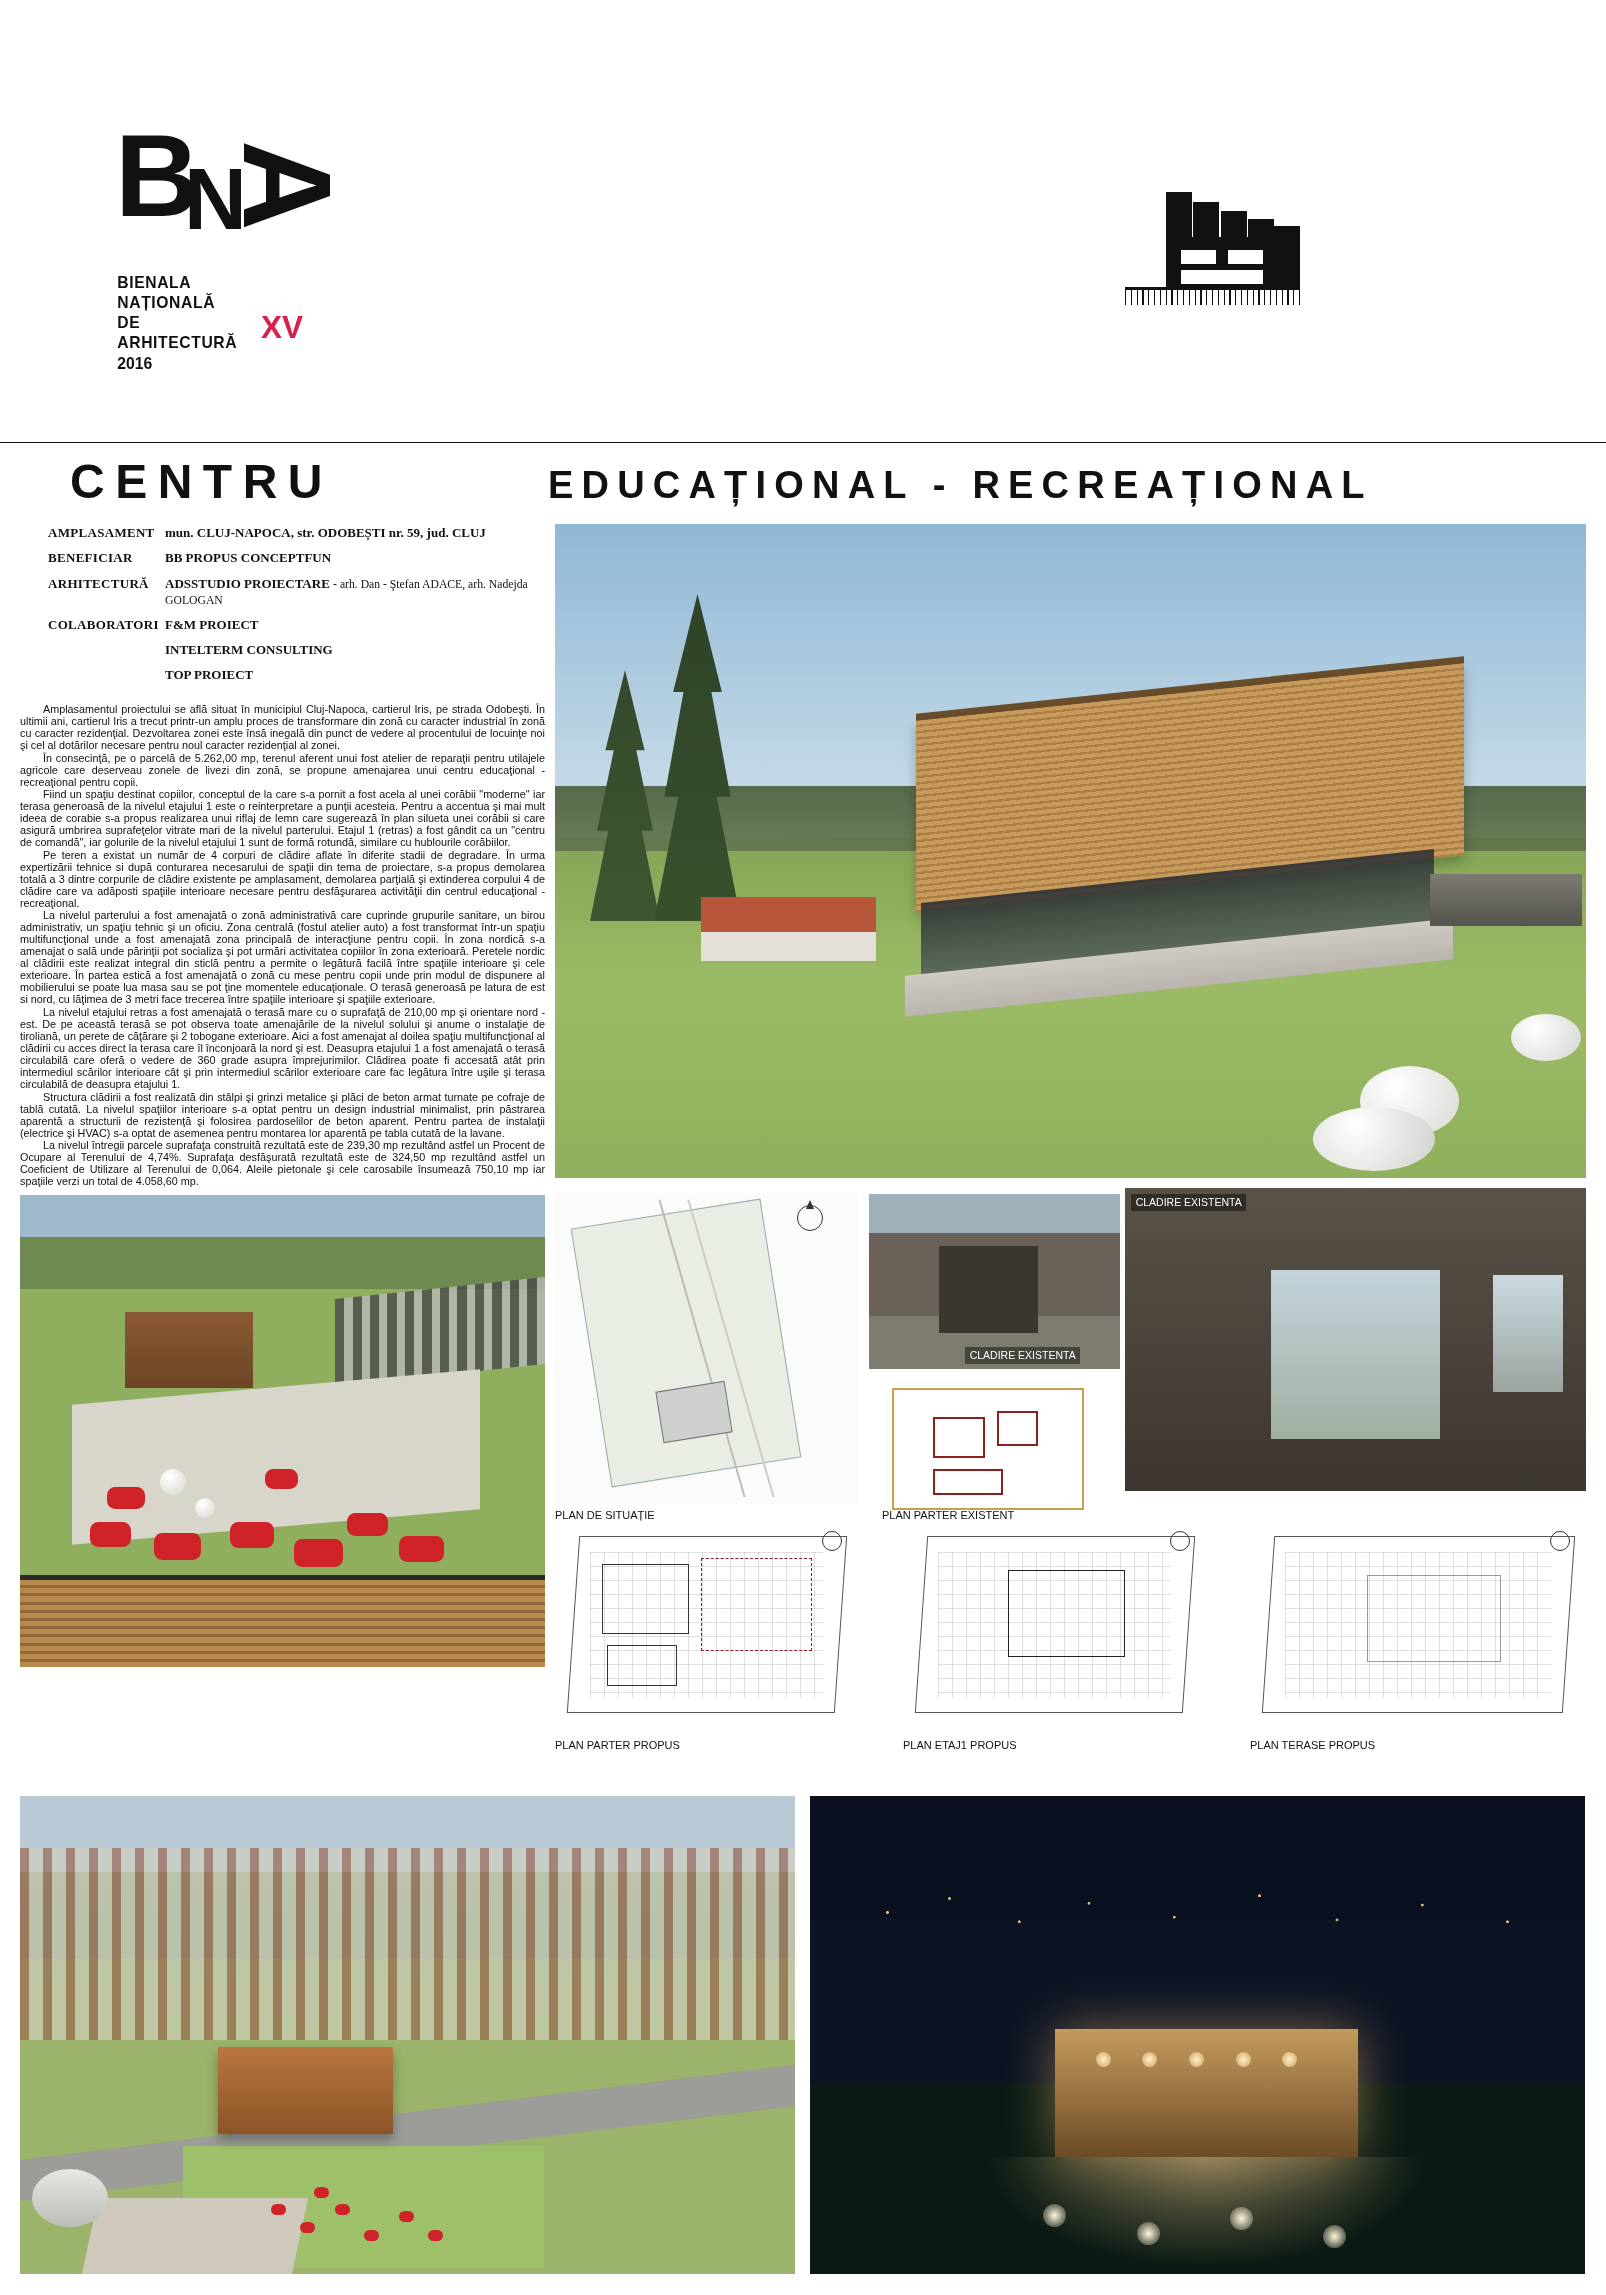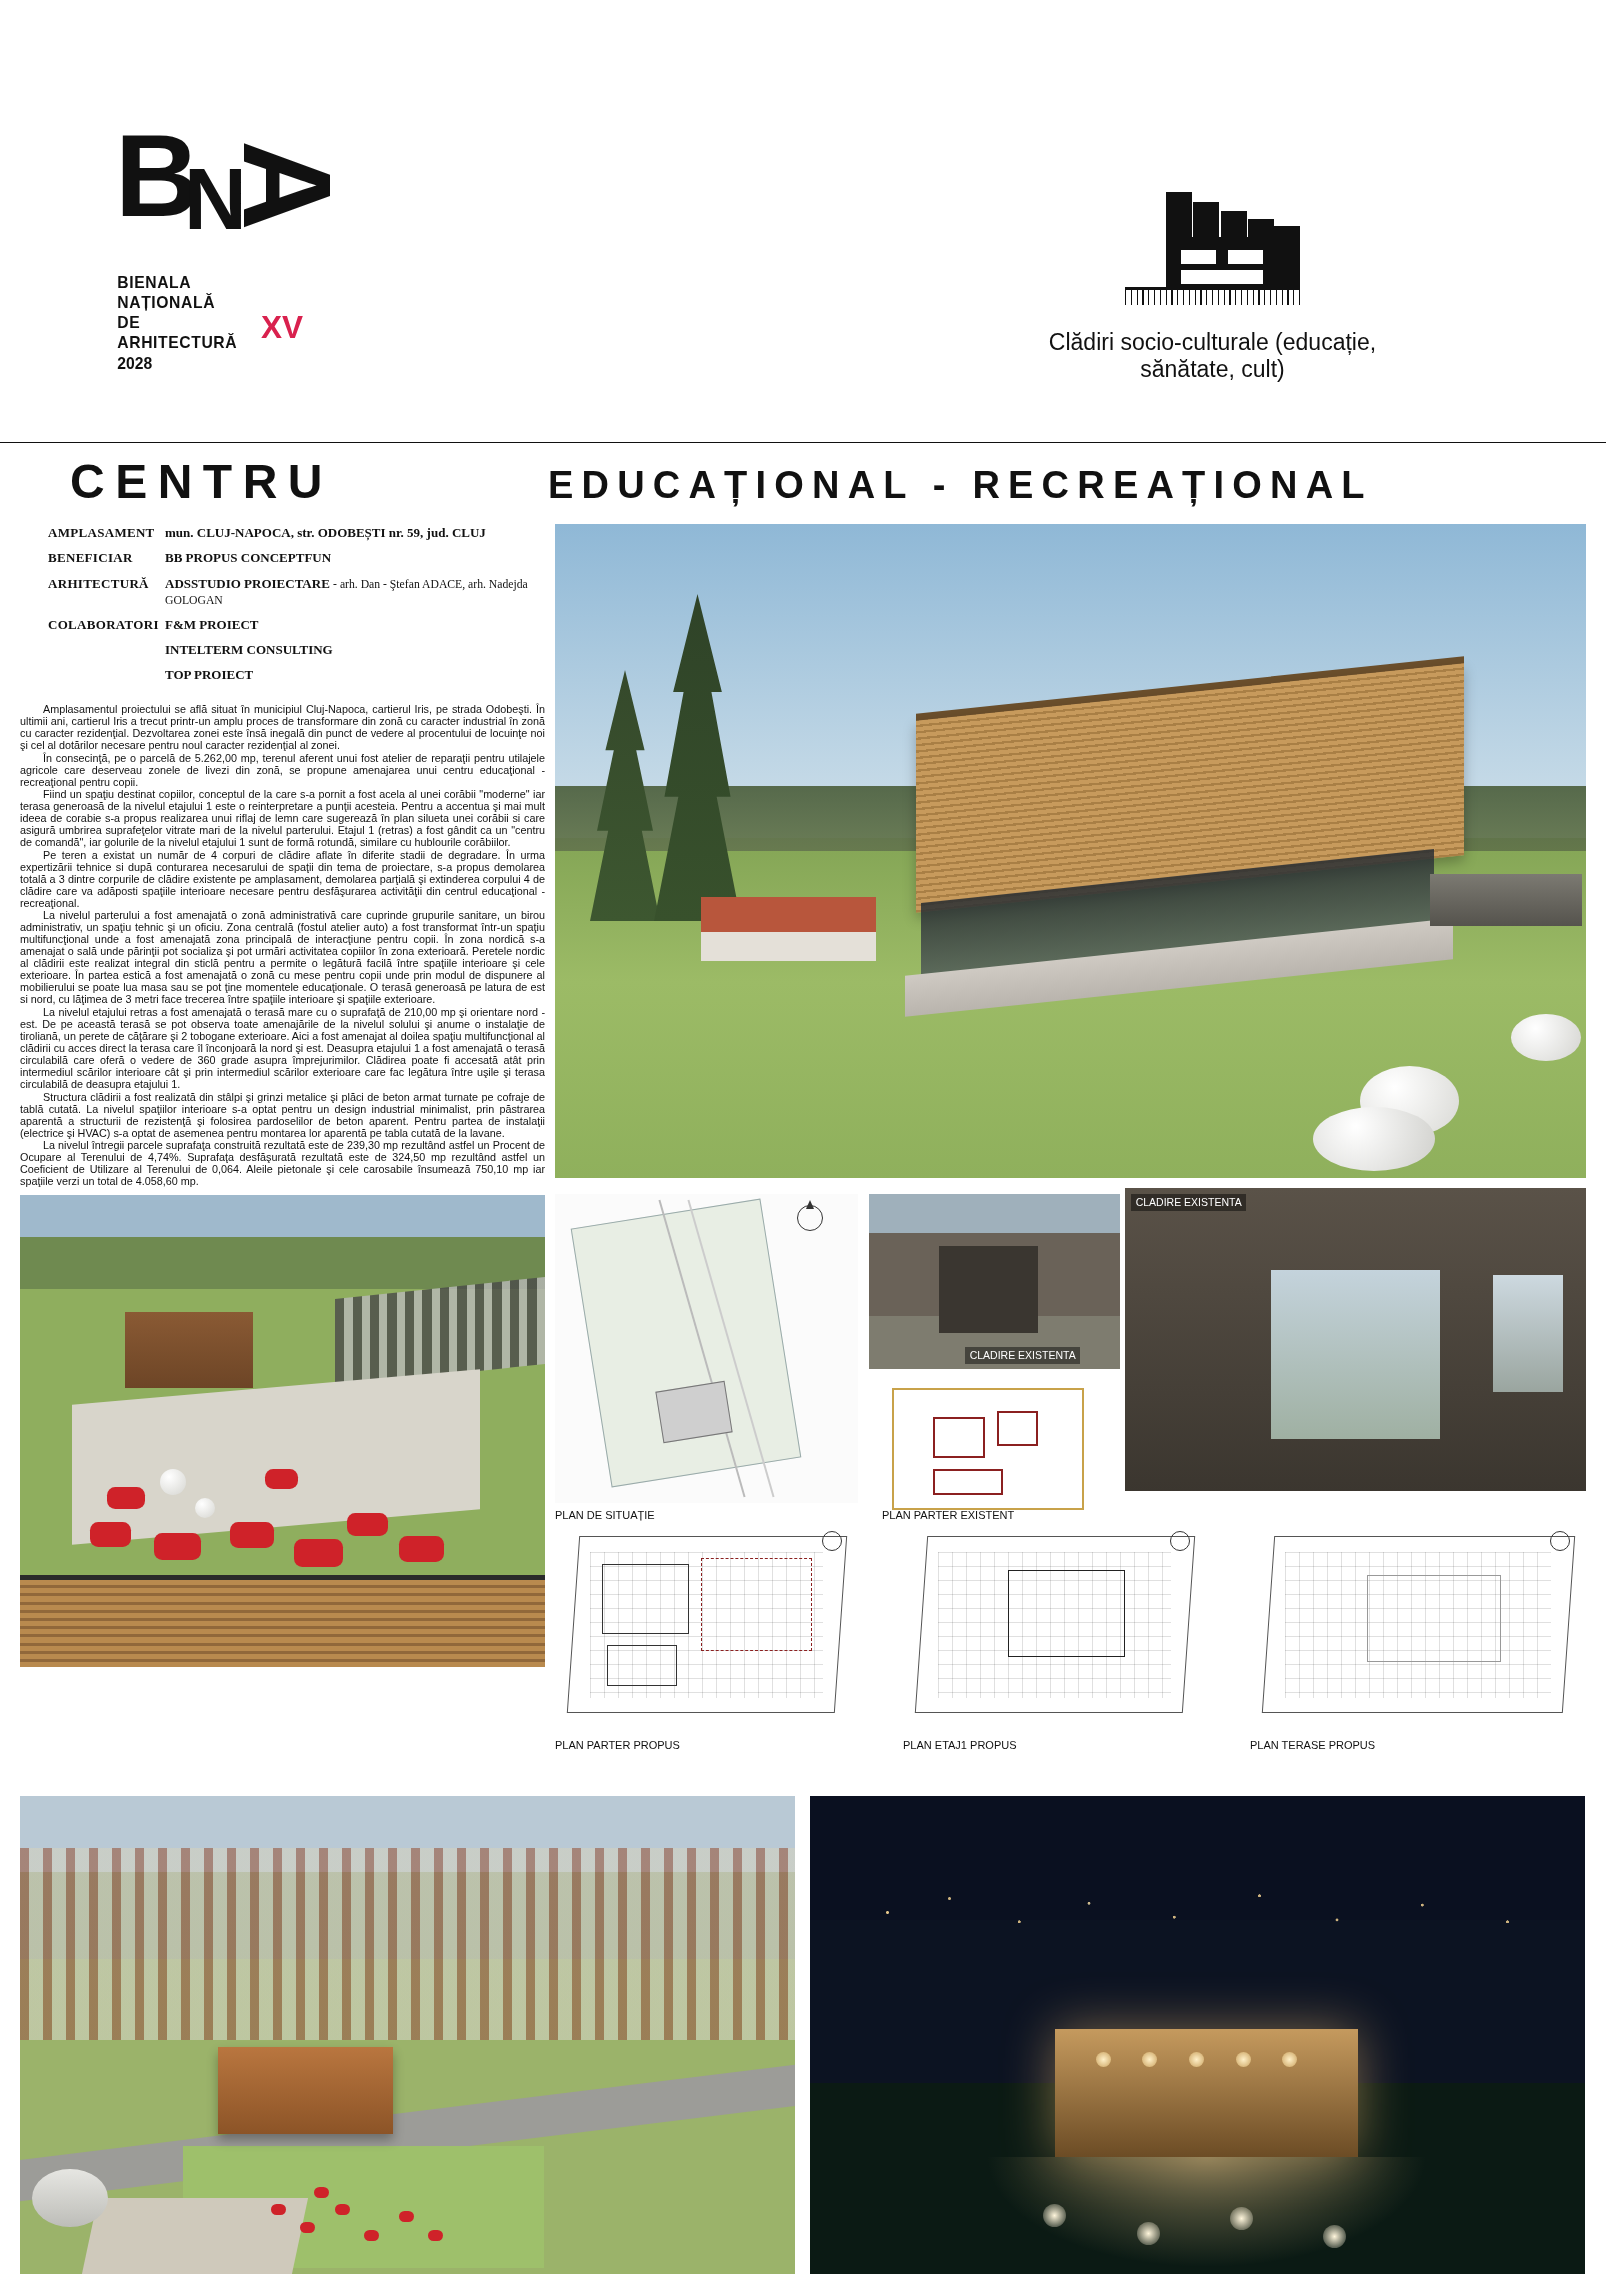--- a/index.html
+++ b/index.html
@@ -380,40 +380,39 @@
       <span class="N">N</span>
       <span class="A">A</span>
     </div>
     <div class="bna-sub">
       <div>BIENALA</div>
       <div>NAȚIONALĂ</div>
       <div>DE</div>
       <div>ARHITECTURĂ</div>
     </div>
     <div class="bna-xv">XV</div>
-    <div class="bna-year">2028</div>
+    <div class="bna-year">2016</div>
   </div>
 
   <div class="cat-block">
     <div class="cat-icon">
       <div class="teeth">
         <div class="tooth" style="left:0;height:47px;"></div>
         <div class="tooth" style="left:27px;height:37px;"></div>
         <div class="tooth" style="left:55px;height:28px;"></div>
         <div class="tooth" style="left:82px;height:20px;"></div>
         <div class="tooth" style="left:108px;height:13px;"></div>
       </div>
       <div class="body"></div>
       <div class="win1"></div>
       <div class="win2"></div>
       <div class="win3"></div>
       <div class="ground"></div>
       <div class="hatch"></div>
     </div>
-    <div class="cat-label">Clădiri socio-culturale (educație, sănătate, cult)</div>
   </div>
 </div>
 
 <div class="title-row">
   <div class="title-main">CENTRU</div>
   <div class="title-sub">EDUCAȚIONAL - RECREAȚIONAL</div>
 </div>
 
 <div class="info-table">
   <div class="info-row">

